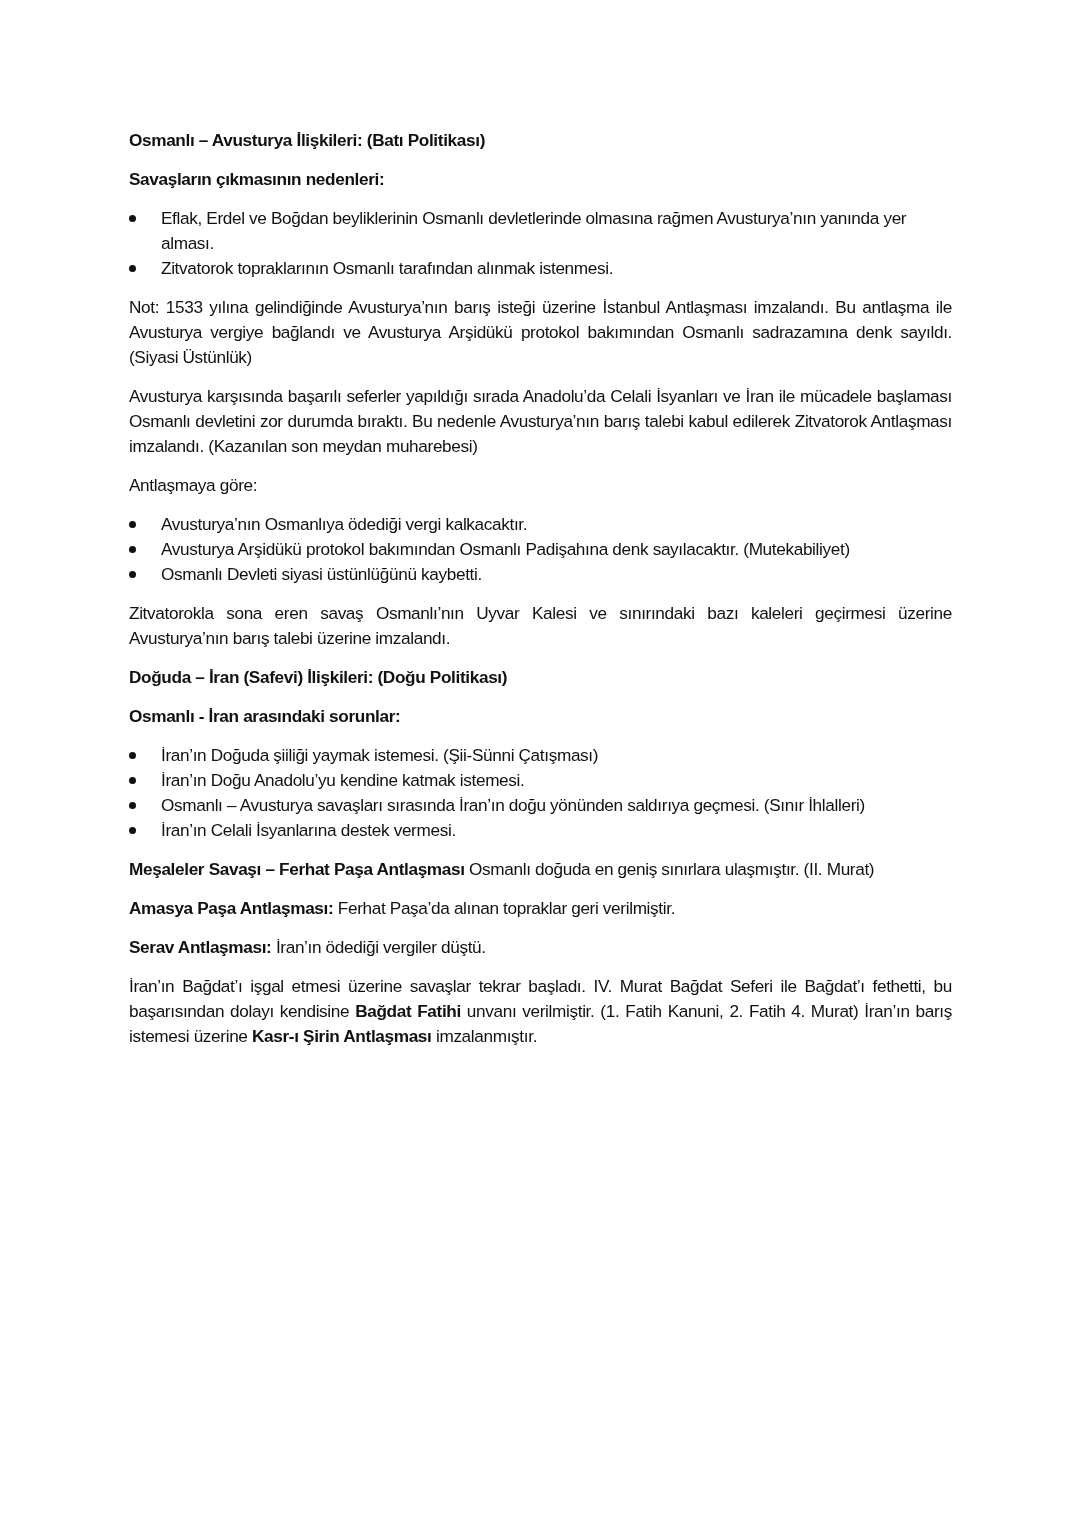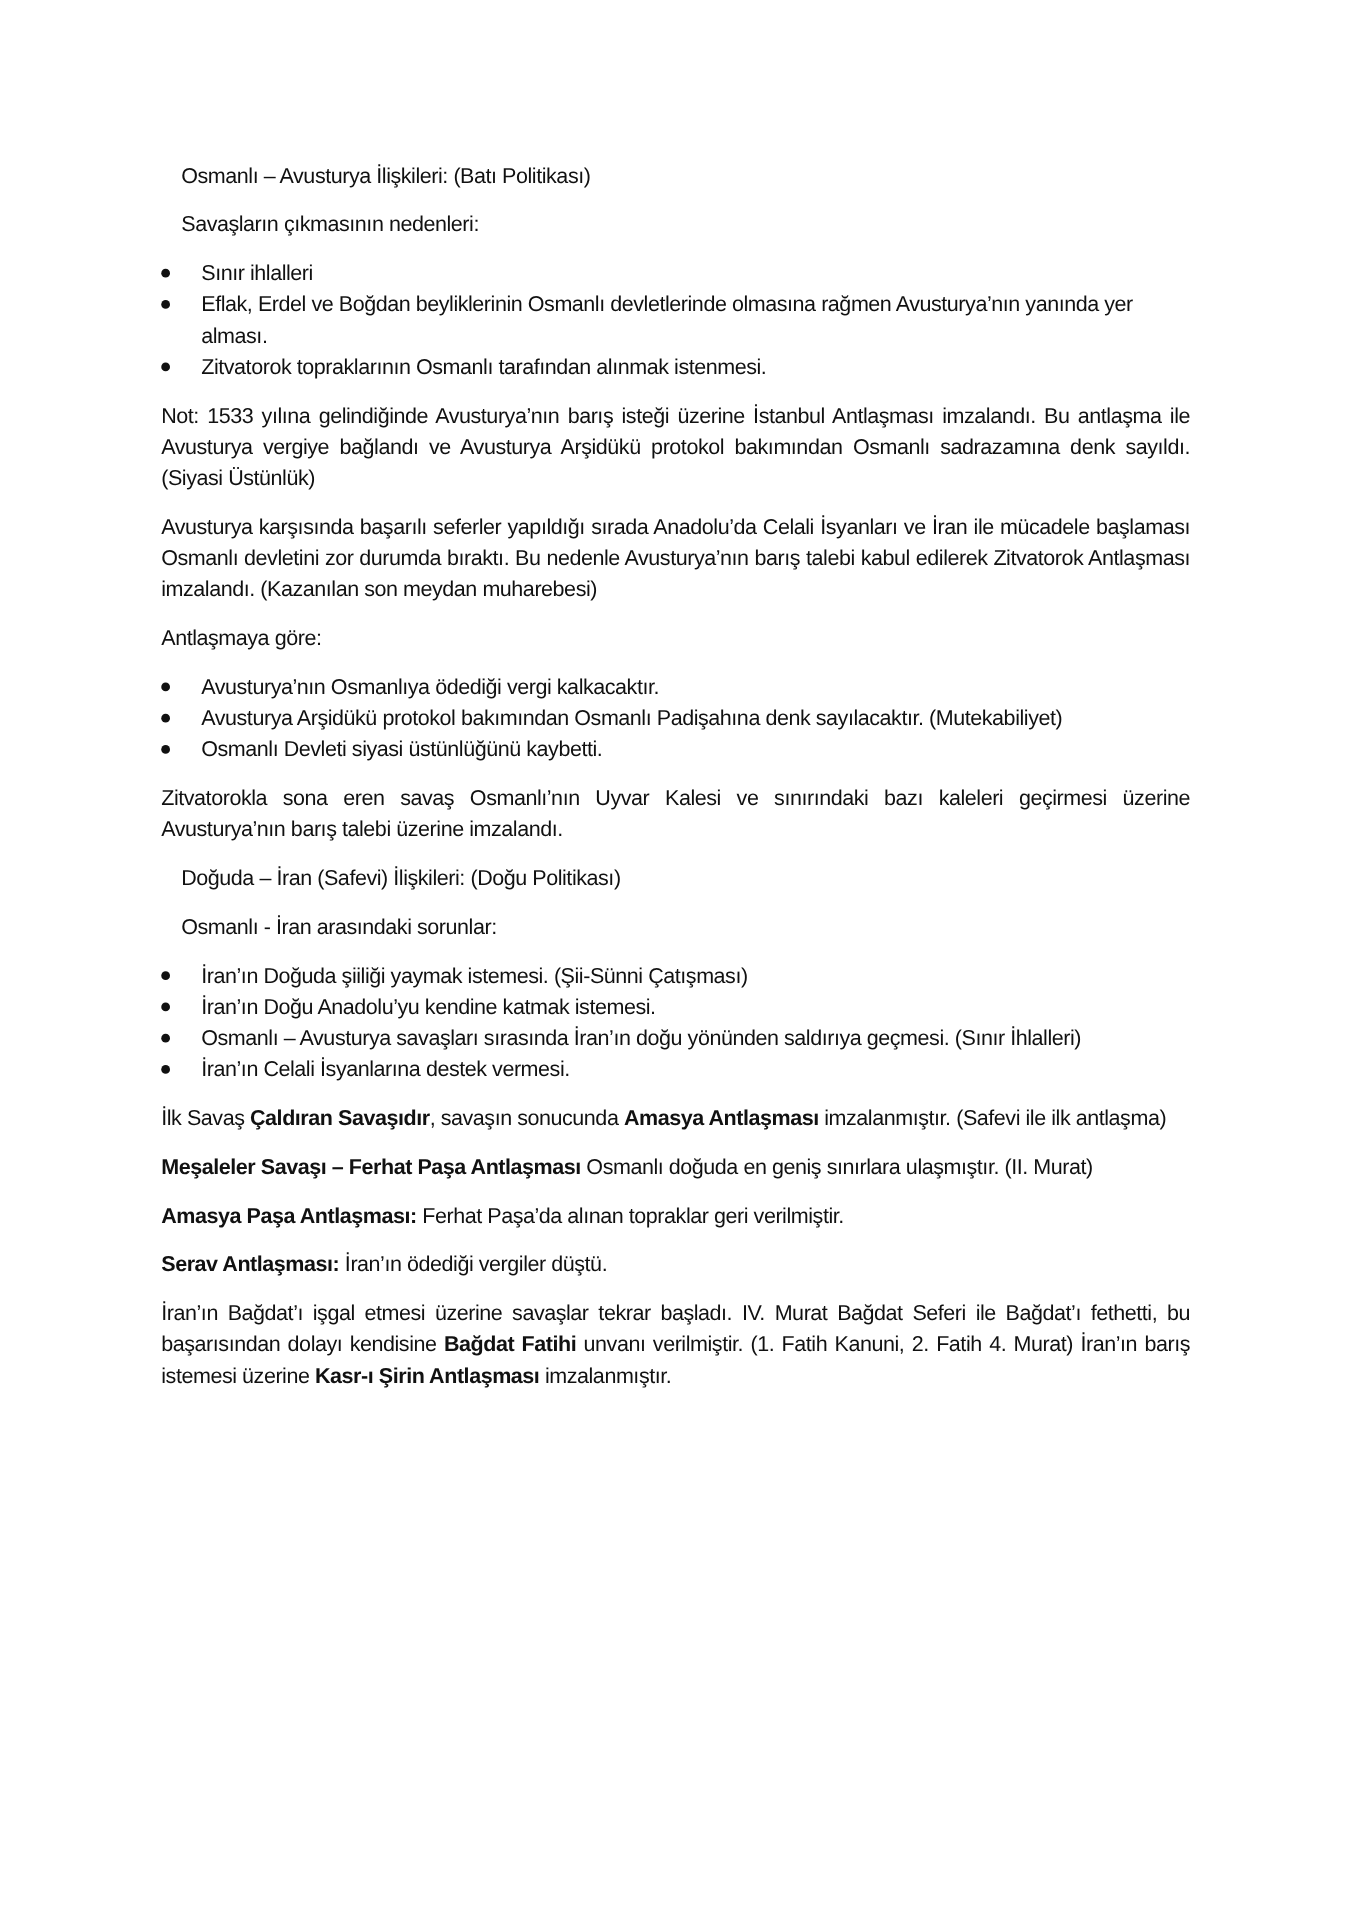--- a/index.html
+++ b/index.html
@@ -18,22 +18,22 @@
     .page {
       position: absolute;
       left: 129px;
       top: 128px;
       width: 823px;
       font-size: 17.2px;
       line-height: 25px;
       letter-spacing: -0.35px;
     }
     .heading {
-      font-weight: normal;
-      margin: 0 0 14px 16px;
+      font-weight: bold;
+      margin: 0 0 14px 0;
     }
     .para {
       margin: 0 0 14px 0;
       text-align: justify;
     }
     .para.left { text-align: left; }
     ul.bullets {
       list-style: none;
       margin: 0 0 14px 0;
       padding: 0;
@@ -57,21 +57,20 @@
 </head>
 <body>
 
 <div class="page">
 
   <p class="heading">Osmanlı – Avusturya İlişkileri: (Batı Politikası)</p>
 
   <p class="heading">Savaşların çıkmasının nedenleri:</p>
 
   <ul class="bullets">
-    <li><span class="bullet-dot"></span><span>Sınır ihlalleri</span></li>
     <li><span class="bullet-dot"></span><span>Eflak, Erdel ve Boğdan beyliklerinin Osmanlı devletlerinde olmasına rağmen Avusturya’nın yanında yer alması.</span></li>
     <li><span class="bullet-dot"></span><span>Zitvatorok topraklarının Osmanlı tarafından alınmak istenmesi.</span></li>
   </ul>
 
   <p class="para">Not: 1533 yılına gelindiğinde Avusturya’nın barış isteği üzerine İstanbul Antlaşması imzalandı. Bu antlaşma ile Avusturya vergiye bağlandı ve Avusturya Arşidükü protokol bakımından Osmanlı sadrazamına denk sayıldı. (Siyasi Üstünlük)</p>
 
 
   <p class="para">Avusturya karşısında başarılı seferler yapıldığı sırada Anadolu’da Celali İsyanları ve İran ile mücadele başlaması Osmanlı devletini zor durumda bıraktı. Bu nedenle Avusturya’nın barış talebi kabul edilerek Zitvatorok Antlaşması imzalandı. (Kazanılan son meydan muharebesi)</p>
 
   <p class="para left">Antlaşmaya göre:</p>
@@ -89,21 +88,20 @@
 
   <p class="heading">Osmanlı - İran arasındaki sorunlar:</p>
 
   <ul class="bullets">
     <li><span class="bullet-dot"></span><span>İran’ın Doğuda şiiliği yaymak istemesi. (Şii-Sünni Çatışması)</span></li>
     <li><span class="bullet-dot"></span><span>İran’ın Doğu Anadolu’yu kendine katmak istemesi.</span></li>
     <li><span class="bullet-dot"></span><span>Osmanlı – Avusturya savaşları sırasında İran’ın doğu yönünden saldırıya geçmesi. (Sınır İhlalleri)</span></li>
     <li><span class="bullet-dot"></span><span>İran’ın Celali İsyanlarına destek vermesi.</span></li>
   </ul>
 
-  <p class="para"><span>İlk Savaş </span><b>Çaldıran Savaşıdır</b><span>, savaşın sonucunda </span><b>Amasya Antlaşması</b><span> imzalanmıştır. (Safevi ile ilk antlaşma)</span></p>
 
   <p class="para left"><b>Meşaleler Savaşı – Ferhat Paşa Antlaşması</b><span> Osmanlı doğuda en geniş sınırlara ulaşmıştır. (II. Murat)</span></p>
 
   <p class="para left"><b>Amasya Paşa Antlaşması:</b><span> Ferhat Paşa’da alınan topraklar geri verilmiştir.</span></p>
 
   <p class="para left"><b>Serav Antlaşması:</b><span> İran’ın ödediği vergiler düştü.</span></p>
 
   <p class="para"><span>İran’ın Bağdat’ı işgal etmesi üzerine savaşlar tekrar başladı. IV. Murat Bağdat Seferi ile Bağdat’ı fethetti, bu başarısından dolayı kendisine </span><b>Bağdat Fatihi</b><span> unvanı verilmiştir. (1. Fatih Kanuni, 2. Fatih 4. Murat) İran’ın barış istemesi üzerine </span><b>Kasr-ı Şirin Antlaşması</b><span> imzalanmıştır.</span></p>
 
 

